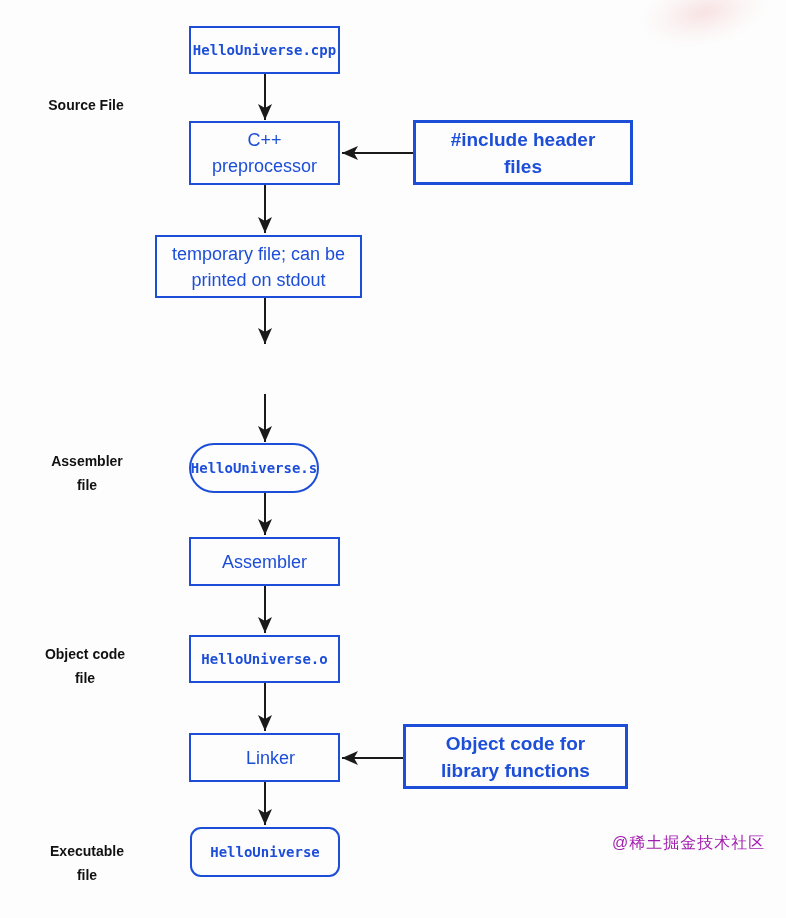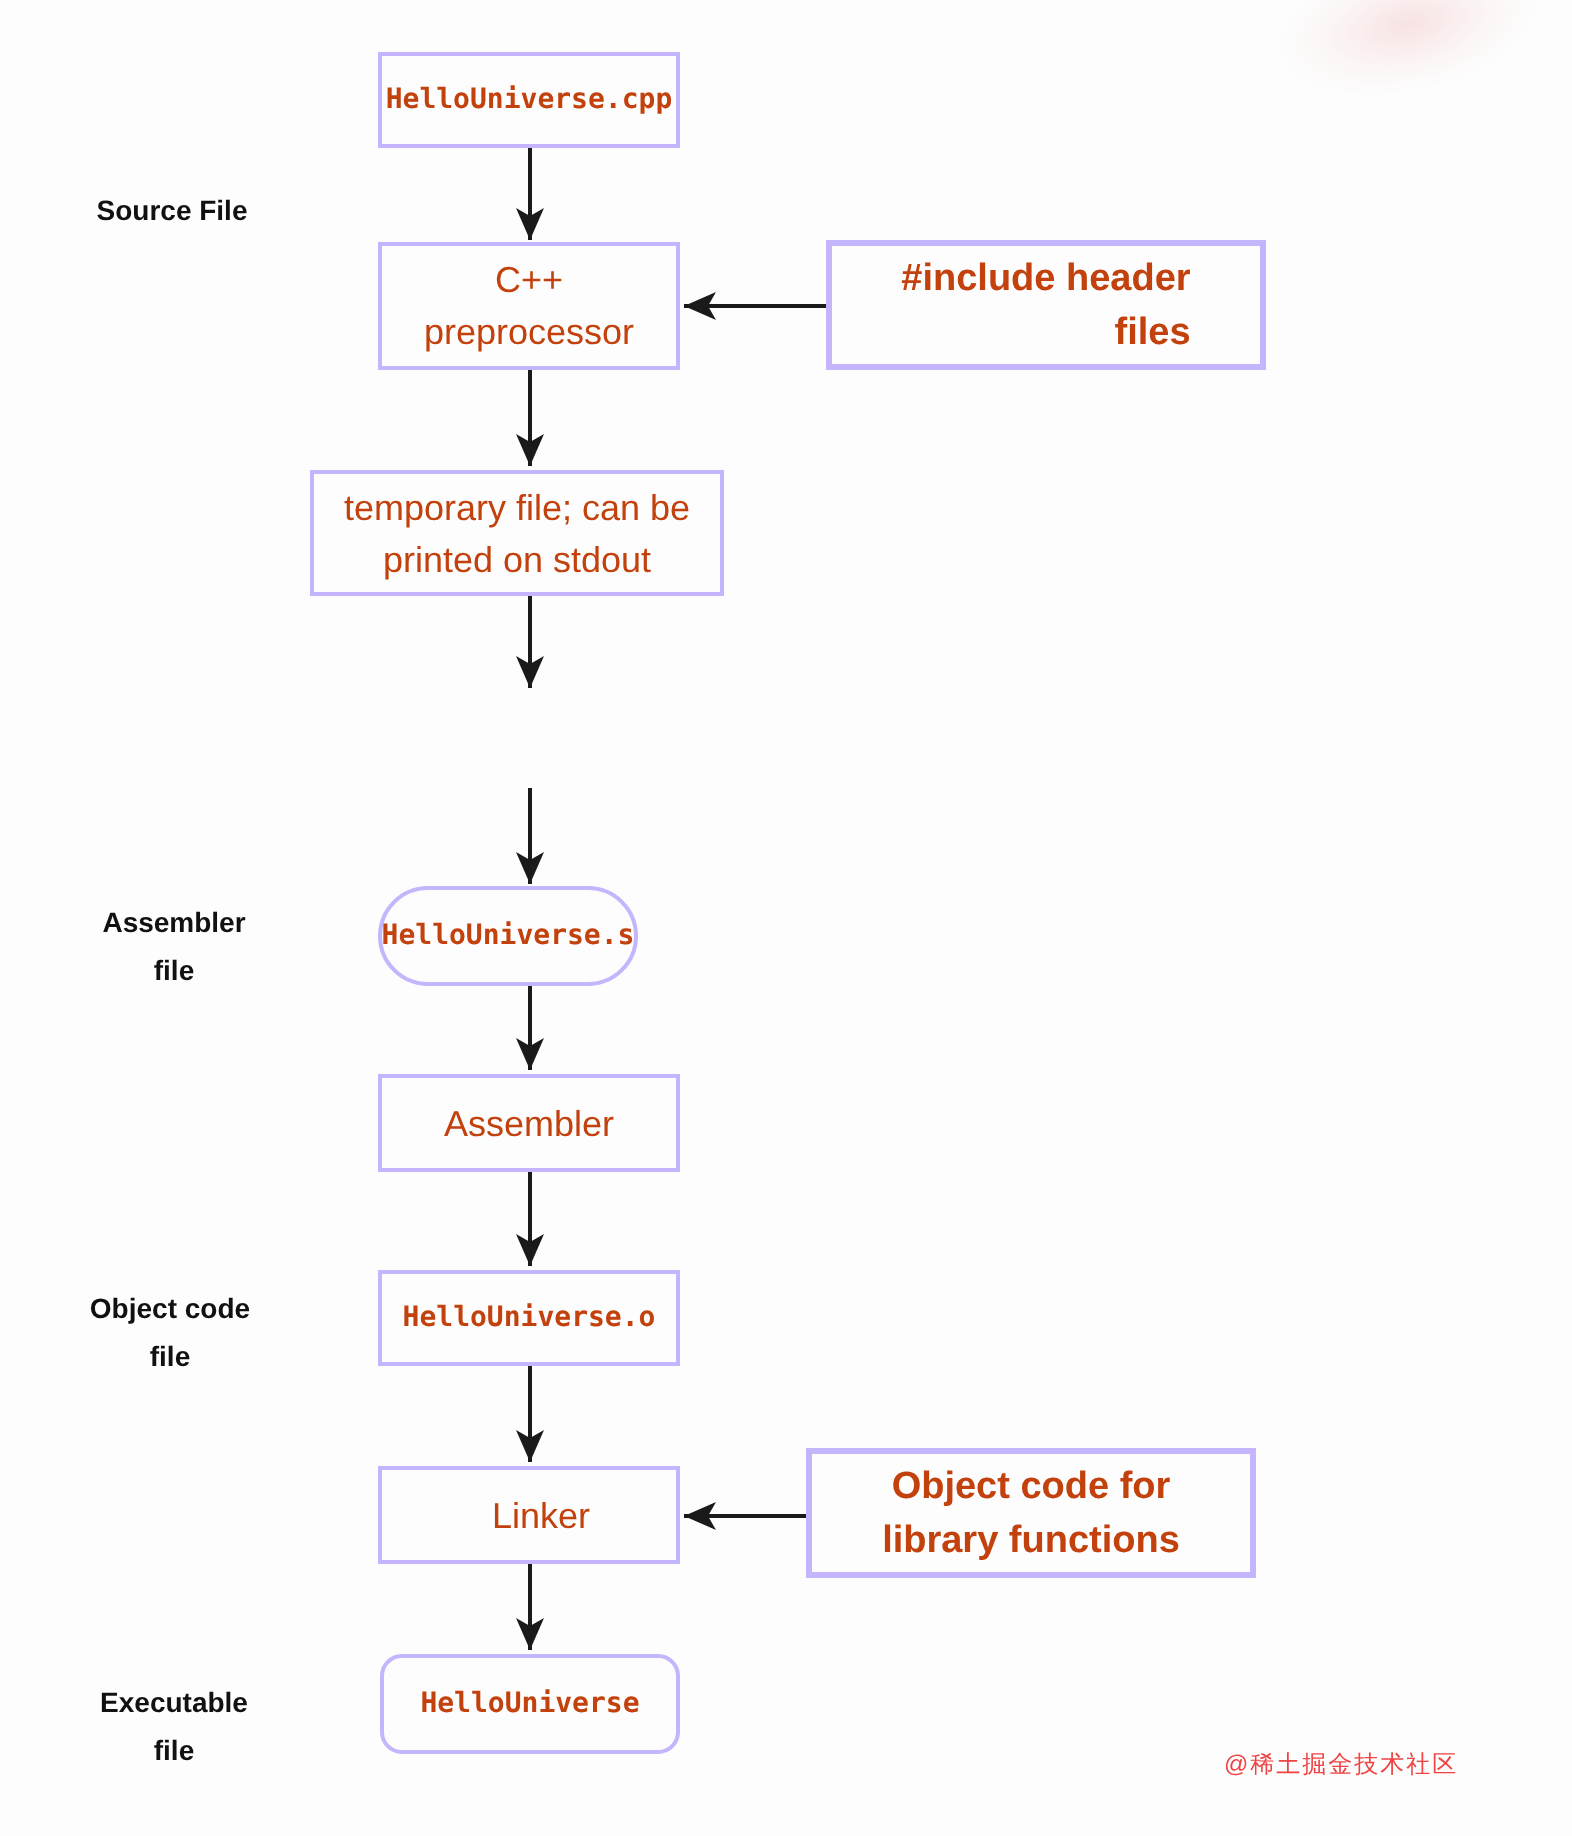--- a/index.html
+++ b/index.html
@@ -18,27 +18,27 @@
   }
   .arrows-svg {
     position: absolute;
     left: 0; top: 0;
     width: 786px; height: 918px;
     pointer-events: none;
   }
   .box {
     position: absolute;
     box-sizing: border-box;
-    border: 2px solid #c4b5fd;
+    border: 2px solid #1d4ed8;
     background: #fdfdfd;
     display: flex;
     align-items: center;
     justify-content: center;
     text-align: center;
-    color: #c2410c;
+    color: #1d4ed8;
     white-space: pre-line;
   }
   .box.mono {
     font-family: "DejaVu Sans Mono", "Liberation Mono", monospace;
     font-weight: bold;
     font-size: 14px;
     letter-spacing: 0px;
   }
   .box.process {
     font-size: 18px;
@@ -57,25 +57,25 @@
     text-align: center;
     font-weight: bold;
     font-size: 14px;
     line-height: 24px;
     color: #111111;
     white-space: pre-line;
   }
   .watermark {
     position: absolute;
     left: 612px;
-    top: 874px;
+    top: 833px;
     width: 160px;
     text-align: left;
-    font-size: 12px;
-    color: #ef4444;
+    font-size: 16px;
+    color: #a21caf;
     letter-spacing: 1px;
   }
   .smudge {
     position: absolute;
     left: 640px;
     top: -10px;
     width: 130px;
     height: 55px;
     background: radial-gradient(ellipse at 50% 40%, rgba(243,205,205,0.55) 0%, rgba(248,225,225,0.25) 45%, rgba(255,255,255,0) 72%);
     transform: rotate(-12deg);
@@ -119,20 +119,20 @@
   <div class="box process" style="left:189px; top:121px; width:151px; height:64px;">C++
 preprocessor</div>
   <div class="box process" style="left:155px; top:235px; width:207px; height:63px;">temporary file; can be
 printed on stdout</div>
   <div class="box mono" style="left:189px; top:443px; width:130px; height:50px;border-radius:25px;">HelloUniverse.s</div>
   <div class="box process" style="left:189px; top:537px; width:151px; height:49px;">Assembler</div>
   <div class="box mono" style="left:189px; top:635px; width:151px; height:48px;">HelloUniverse.o</div>
   <div class="box process" style="left:189px; top:733px; width:151px; height:49px;padding-left:12px;">Linker</div>
   <div class="box mono" style="left:190px; top:827px; width:150px; height:50px;border-radius:11px;">HelloUniverse</div>
 
-  <div class="box note" style="left:413px; top:120px; width:220px; height:65px;text-align:right;">#include header
+  <div class="box note" style="left:413px; top:120px; width:220px; height:65px;">#include header
 files</div>
   <div class="box note" style="left:403px; top:724px; width:225px; height:65px;">Object code for
 library functions</div>
 
   <div class="watermark">@稀土掘金技术社区</div>
 
 </div>
 
 </body></html>

